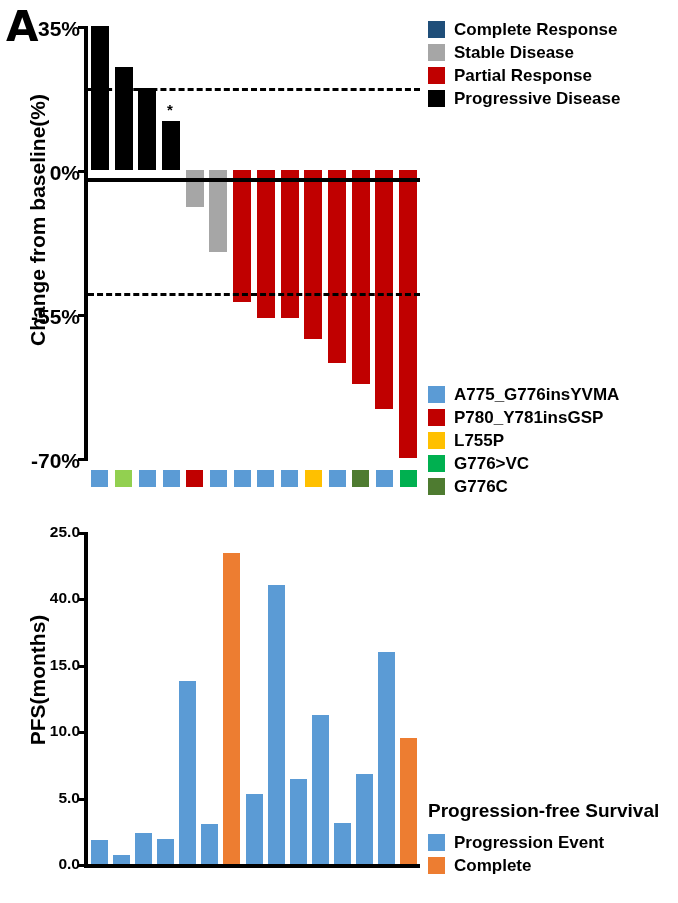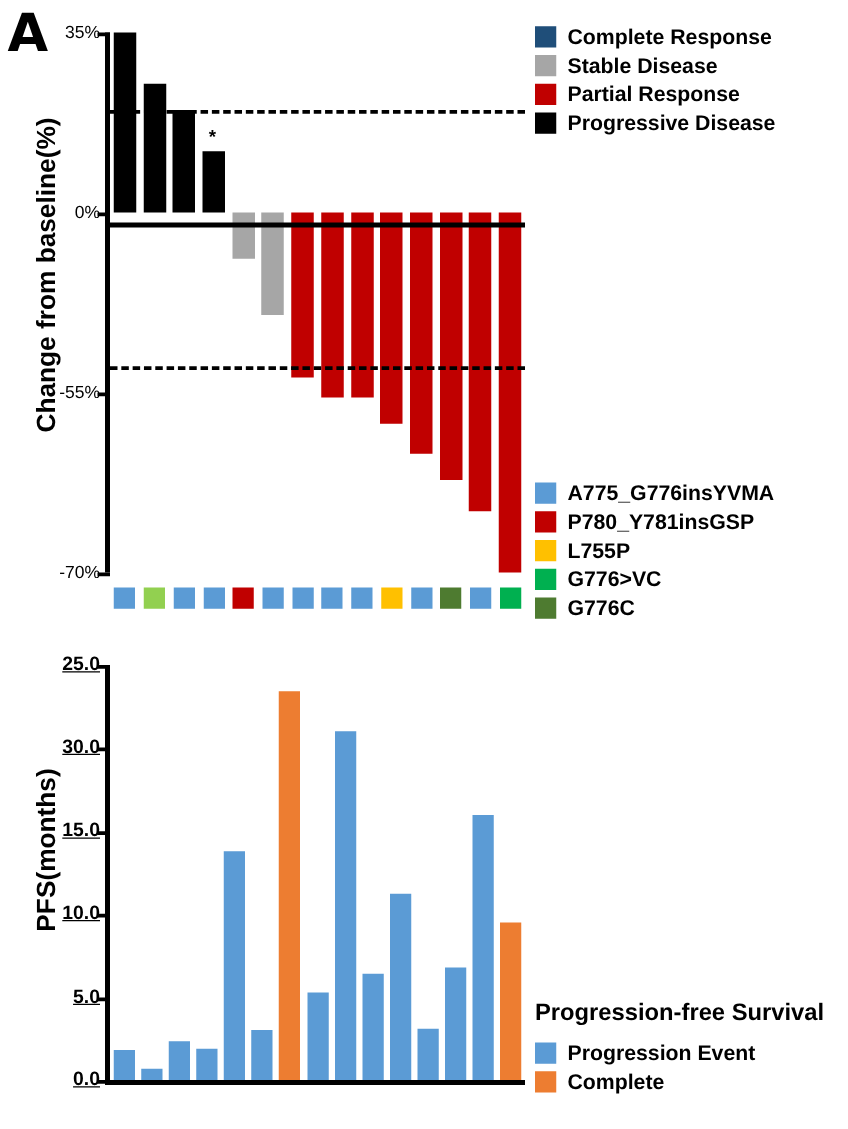--- a/index.html
+++ b/index.html
@@ -31,21 +31,21 @@
     left: -112px; top: 190px;
     width: 300px;
     text-align: center;
     transform: rotate(-90deg);
     font-size: 21px; font-weight: bold; color: #000;
     white-space: nowrap;
   }
   .wf-tick {
     position: absolute;
     right: 0;
-    font-size: 14px; font-weight: normal; color: #000;
+    font-size: 21px; font-weight: bold; color: #000;
     text-align: left;
     white-space: nowrap;
   }
   #wf-ticklabels { position: absolute; left: 0; top: 0; width: 80px; height: 450px; }
   #wf-axis {
     position: absolute;
     left: 84px; top: 8px;
     width: 4px; height: 432px;
     background: #000;
   }
@@ -110,21 +110,20 @@
     font-size: 21px; font-weight: bold; color: #000;
     white-space: nowrap;
   }
   #pfs-ticklabels { position: absolute; left: 0; top: 0; width: 80px; height: 375px; }
   .pfs-tick {
     position: absolute;
     right: 0;
     font-size: 15.5px; font-weight: bold; color: #000;
     text-align: right;
     white-space: nowrap;
-    text-decoration: underline;
   }
   #pfs-axis {
     position: absolute;
     left: 84px; top: 4px;
     width: 4px; height: 334px;
     background: #000;
   }
   .pfs-tickmark {
     position: absolute;
     left: 78px;
@@ -231,21 +230,21 @@
     <div class="mut-sq" style="left: 311.643px; background: rgb(0, 176, 80);"></div>
   </div>
 
 <div id="pfs">
   <div id="pfs-ylabel">PFS(months)</div>
   <div id="pfs-ticklabels">
       <div class="pfs-tick" style="top: 327px;">0.0</div>
       <div class="pfs-tick" style="top: 260.6px;">5.0</div>
       <div class="pfs-tick" style="top: 194.2px;">10.0</div>
       <div class="pfs-tick" style="top: 127.8px;">15.0</div>
-      <div class="pfs-tick" style="top: 61.4px;">30.0</div>
+      <div class="pfs-tick" style="top: 61.4px;">40.0</div>
       <div class="pfs-tick" style="top: -5px;">25.0</div>
     </div>
   <div id="pfs-axis"></div>
   <div id="pfs-baseline"></div>
   <div id="pfs-plot">
       <div class="pfs-bar" style="left: 2.56667px; height: 23.904px; background: rgb(91, 155, 213);"></div>
       <div class="pfs-bar" style="left: 24.7px; height: 9.296px; background: rgb(91, 155, 213);"></div>
       <div class="pfs-bar" style="left: 46.8333px; height: 30.544px; background: rgb(91, 155, 213);"></div>
       <div class="pfs-bar" style="left: 68.9667px; height: 25.232px; background: rgb(91, 155, 213);"></div>
       <div class="pfs-bar" style="left: 91.1px; height: 183.264px; background: rgb(91, 155, 213);"></div>

